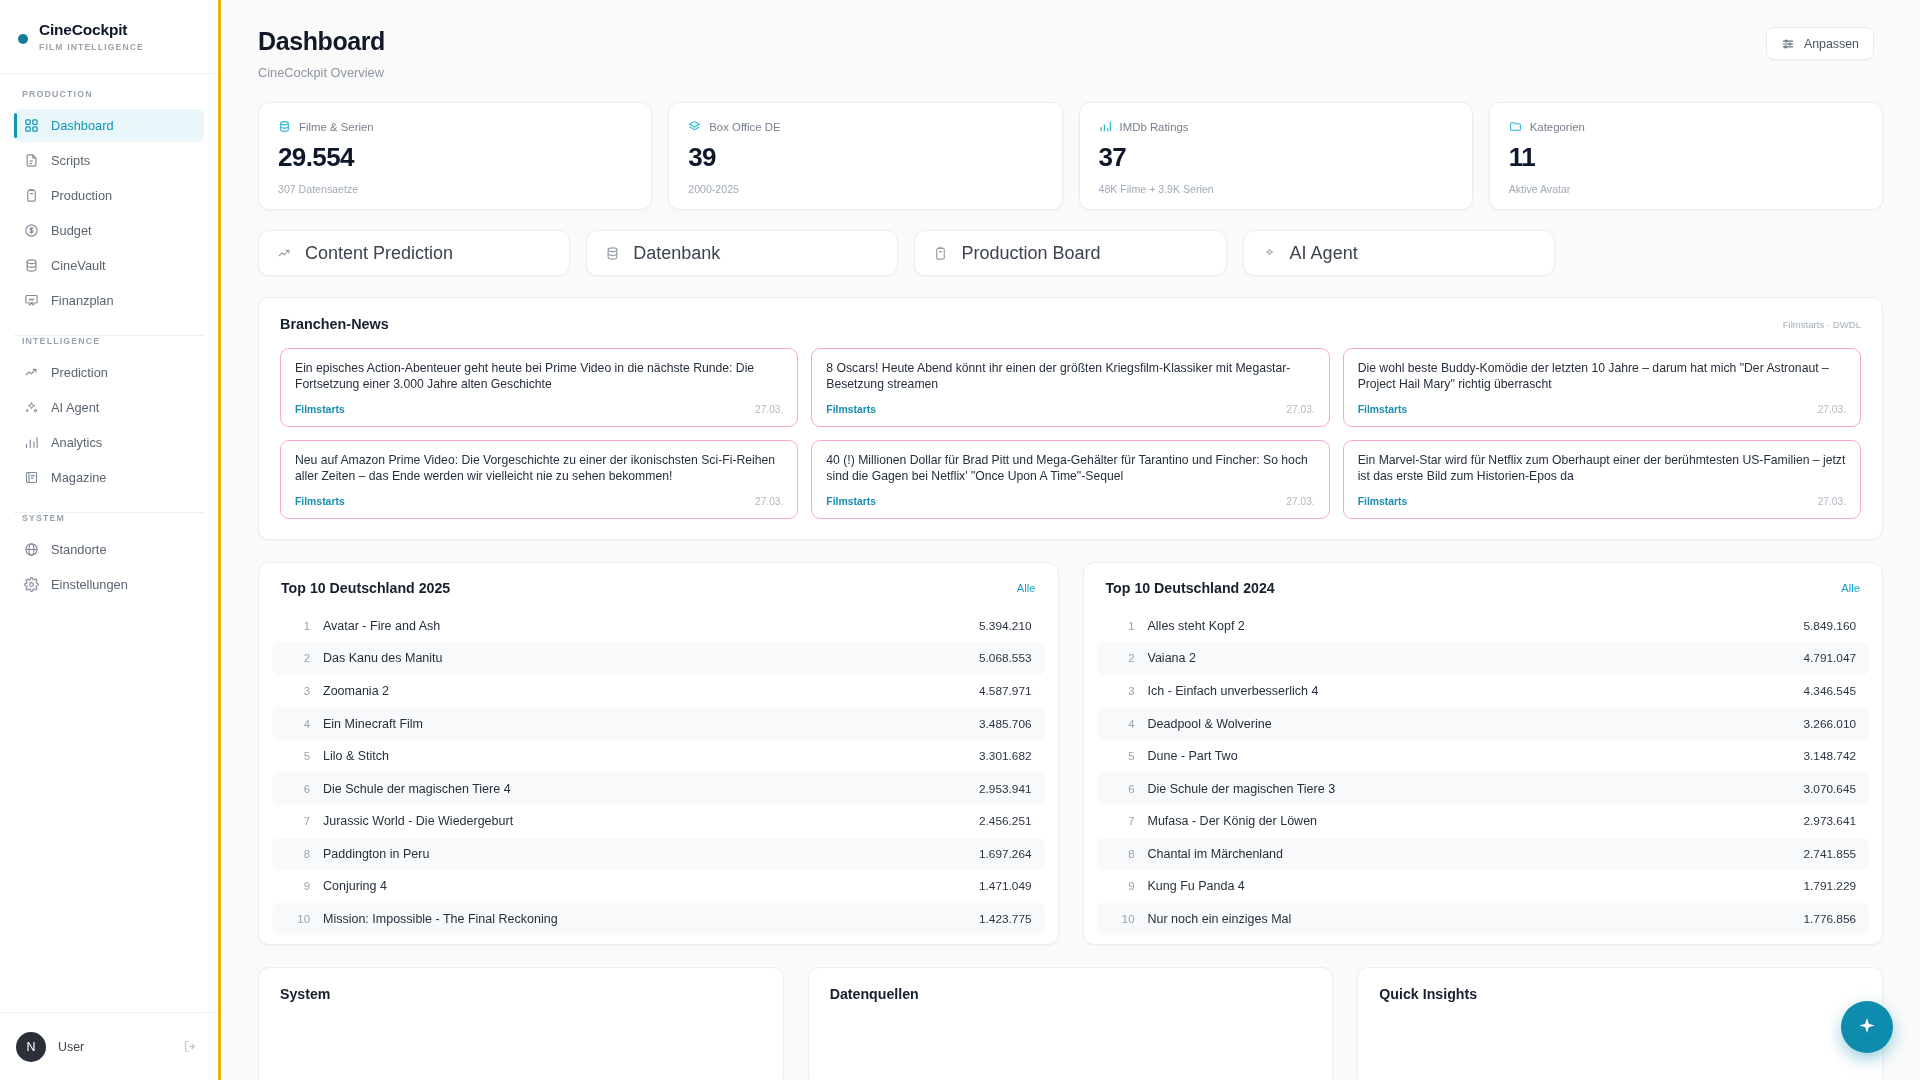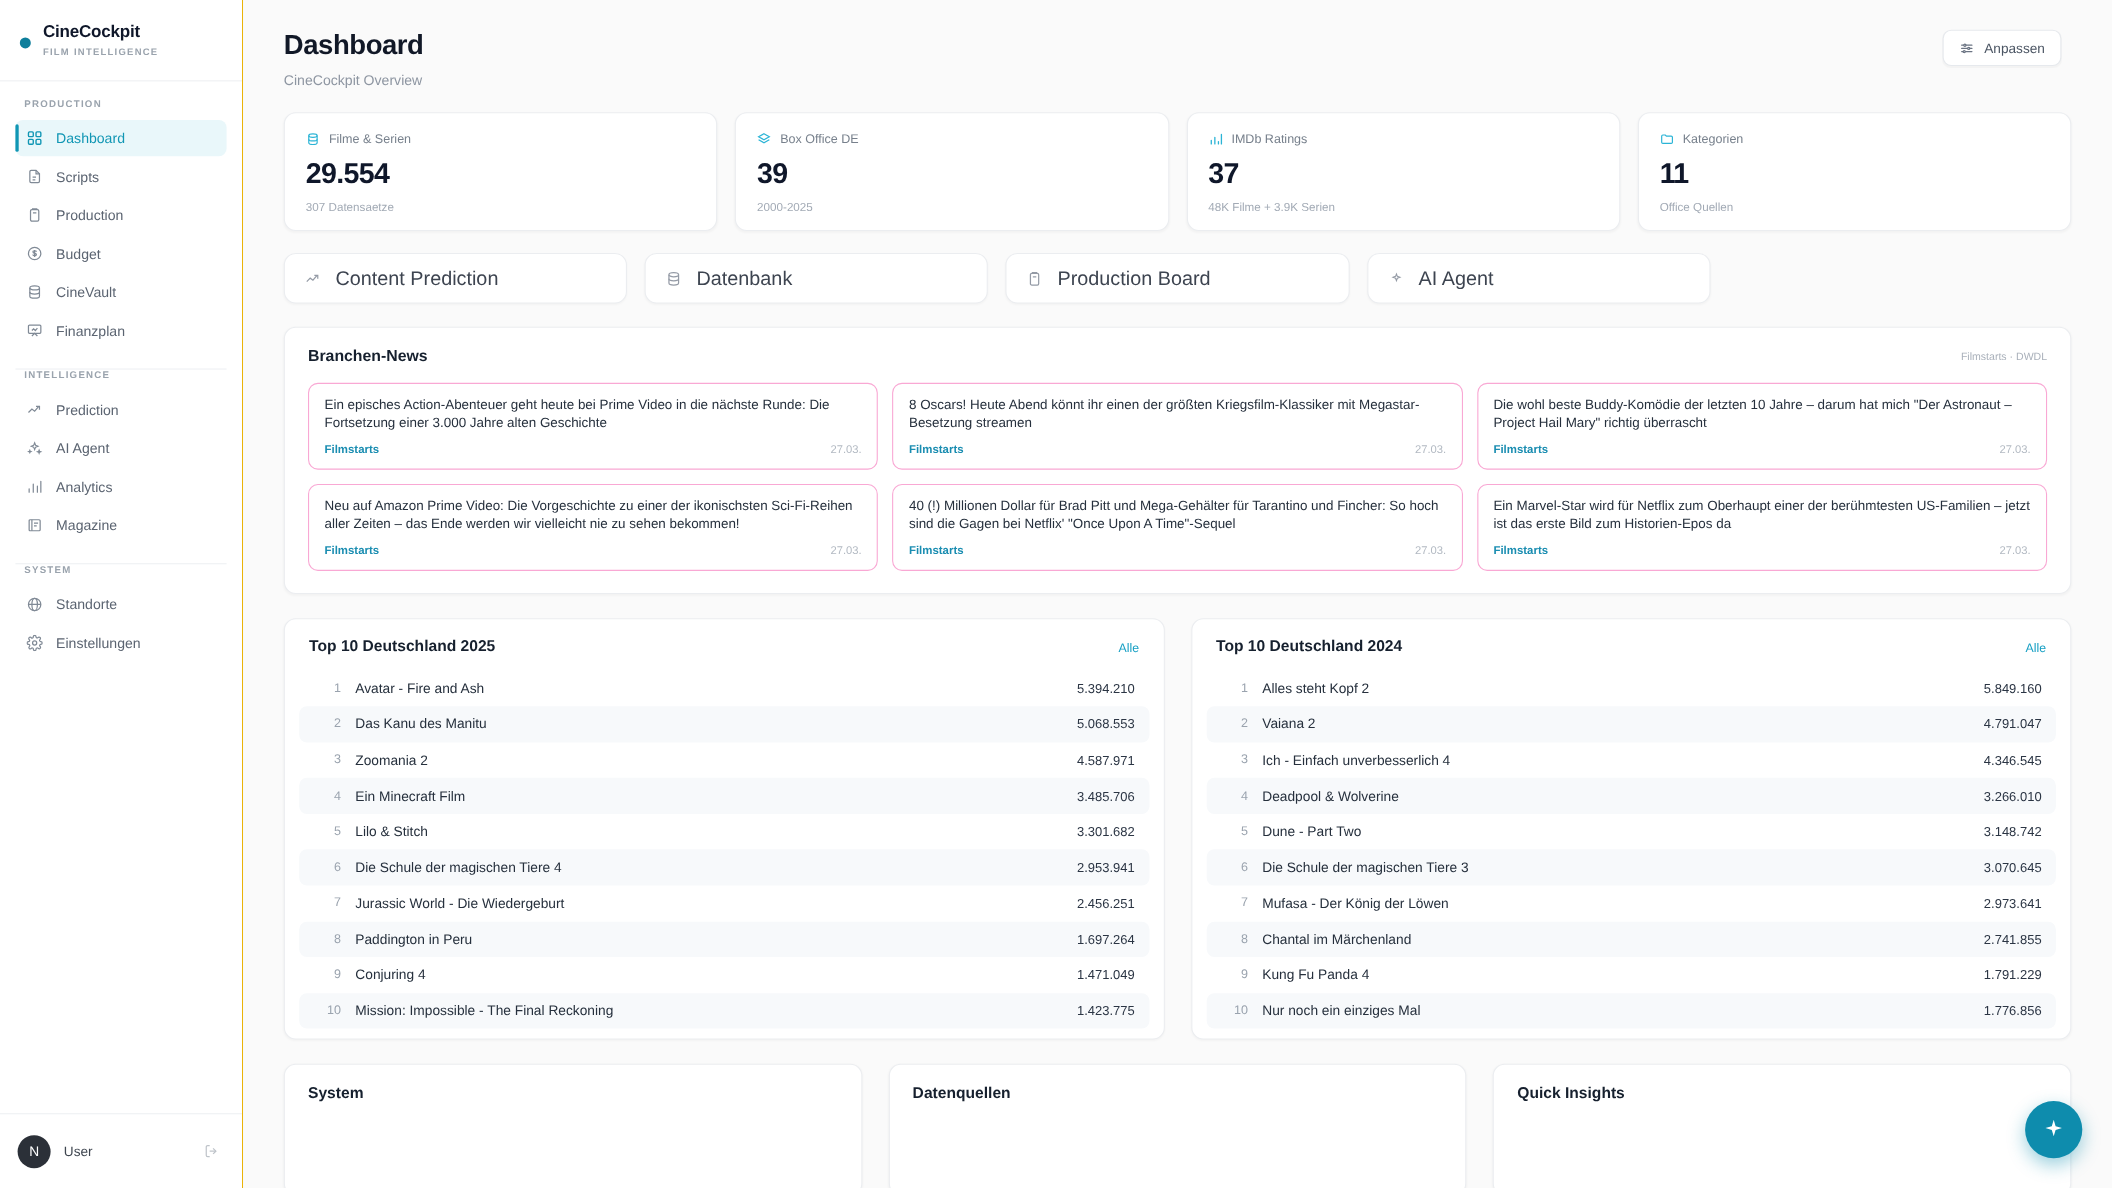--- a/index.html
+++ b/index.html
@@ -10,21 +10,21 @@
     background: #fafafa;
     color: #0f172a;
     -webkit-font-smoothing: antialiased;
   }
   .app { display: flex; width: 1920px; height: 1080px; }
 
   
   .sidebar {
     width: 221px; height: 1080px;
     background: #ffffff;
-    border-right: 1px solid #eab308;
+    border-right: 3px solid #eab308;
     display: flex; flex-direction: column;
     flex: 0 0 221px;
   }
   .brand {
     height: 74px;
     display: flex; align-items: center; gap: 11px;
     padding: 0 20px 0 18px;
     border-bottom: 1px solid #eef0f3;
   }
   .brand-dot {
@@ -151,21 +151,21 @@
   .lists {
     display: grid; grid-template-columns: 1fr 1fr;
     gap: 24px; padding: 22px 37px 0 37px;
   }
   .list-card {
     background: #fff; border: 1px solid #ebedf0; border-radius: 11px;
     padding: 17px 5px 9px 5px;
     box-shadow: 0 1px 2px rgba(16,24,40,.03);
   }
   .list-head {
-    display: flex; align-items: flex-end; justify-content: space-between;
+    display: flex; align-items: center; justify-content: space-between;
     padding: 0 17px 0 17px; margin-bottom: 13px;
   }
   .list-title { font-size: 14.2px; font-weight: bold; color: #16202e; }
   .list-all { font-size: 11.2px; color: #18a0c4; cursor: pointer; }
   .list-row {
     display: flex; align-items: center;
     height: 32.6px; border-radius: 7px;
     padding: 0 13px 0 12px; margin: 0 8px;
   }
   .list-row.alt { background: #f7f9fb; }
@@ -401,21 +401,21 @@
         </div>
 
         <div class="stat-card">
           <div class="stat-head">
             <svg class="ico" viewBox="0 0 24 24" fill="none" stroke="#2bb4d6" stroke-width="2">
                 <path d="M3 7a2 2 0 0 1 2-2h4l2 2h8a2 2 0 0 1 2 2v8a2 2 0 0 1-2 2H5a2 2 0 0 1-2-2z"></path>
               </svg>
             <span class="stat-label">Kategorien</span>
           </div>
           <div class="stat-value">11</div>
-          <div class="stat-foot">Office Quellen</div>
+          <div class="stat-foot">Aktive Avatar</div>
         </div>
       </section>
 
       <section class="quick">
         <div class="quick-btn">
           <svg class="ico" viewBox="0 0 24 24" fill="none" stroke="#6b7483" stroke-width="1.8">
               <path d="M3 16l5-5 4 3 6-7"></path>
               <path d="M14 7h5v5"></path>
             </svg>
           <span>Content Prediction</span>

